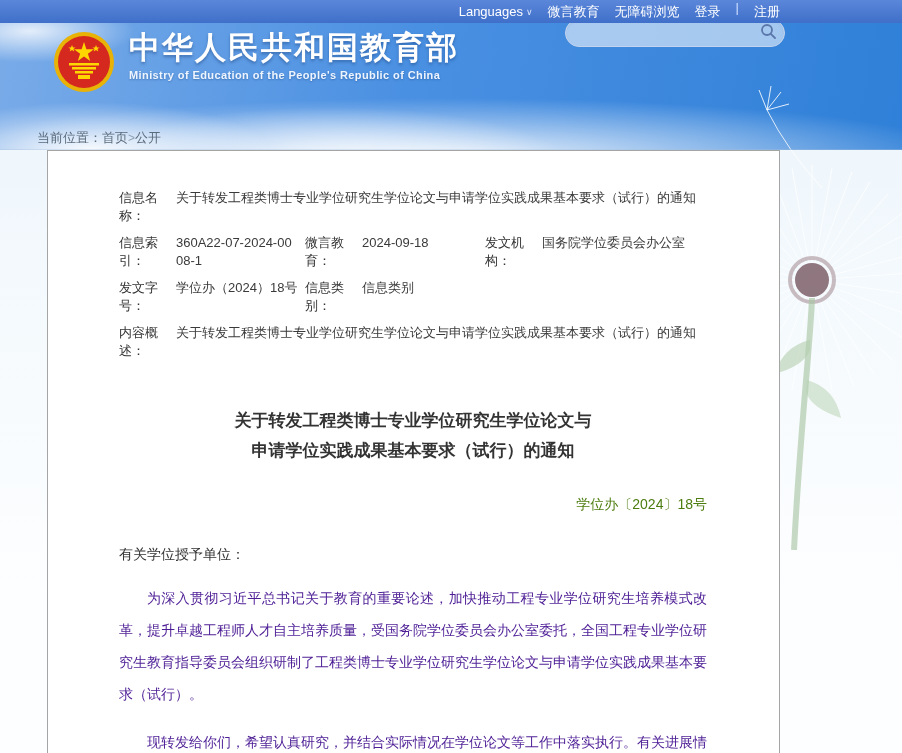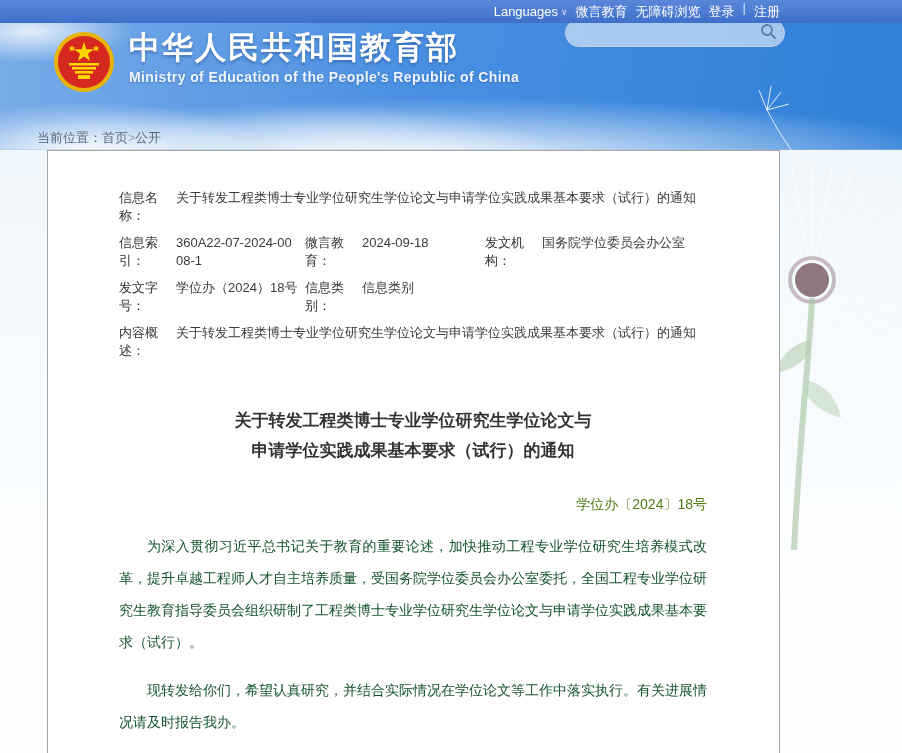--- a/index.html
+++ b/index.html
@@ -6,21 +6,21 @@
   body{
     width:902px;height:753px;overflow:hidden;position:relative;
     font-family:"Liberation Sans",sans-serif;
     background:linear-gradient(to bottom,#eaf3fa 0px,#f3f9fd 260px,#fdfeff 600px);
   }
   
   .topbar{
     position:absolute;top:0;left:0;right:0;height:23px;z-index:6;
     background:linear-gradient(to bottom,#5b87da,#3f6fc9);
     display:flex;justify-content:flex-end;
-    padding-right:122px;gap:8px;color:#fff;font-size:13px;
+    padding-right:122px;gap:15px;color:#fff;font-size:13px;
   }
   .topbar a{color:#fff;text-decoration:none;display:flex;align-items:center;gap:3px;}
   .topbar .chev{font-size:9px;color:#d7e4ff;}
   .topbar .divider{color:#cfe0ff;}
   
   .hero{
     position:absolute;top:23px;left:0;right:0;height:127px;z-index:1;
     background:
       radial-gradient(ellipse 260px 70px at 90px 128px, rgba(255,255,255,.95), rgba(255,255,255,0) 70%),
       radial-gradient(ellipse 340px 80px at 330px 140px, rgba(255,255,255,.85), rgba(255,255,255,0) 70%),
@@ -28,21 +28,21 @@
       radial-gradient(ellipse 700px 80px at 451px 135px, rgba(255,255,255,.9), rgba(255,255,255,0) 75%),
       linear-gradient(100deg,#79abe8 0%,#4a90e2 45%,#2f80d8 100%);
   }
   .brand{position:absolute;left:52px;top:7px;display:flex;align-items:flex-start;}
   .brand-text{margin-left:13px;}
   .site-title{
     font-size:31px;font-weight:bold;color:#ffffff;letter-spacing:2px;
     text-shadow:0 2px 3px rgba(30,70,130,.5);line-height:36px;
   }
   .site-subtitle{
-    font-size:14px;color:#eef5ff;margin-top:3px;letter-spacing:.4px;
+    font-size:11px;color:#eef5ff;margin-top:3px;letter-spacing:.4px;
     text-shadow:0 1px 2px rgba(30,70,130,.45);font-weight:bold;
   }
   .searchbox{
     position:absolute;left:565px;top:19px;width:218px;height:26px;z-index:4;
     border-radius:14px;background:rgba(255,255,255,.55);
     border:1px solid #c4d3ee;display:flex;align-items:center;
     box-shadow:inset 0 1px 2px rgba(120,150,200,.25);
   }
   .searchbox input{
     flex:1;border:none;outline:none;background:transparent;
@@ -76,21 +76,21 @@
   .col1{grid-column:1;}
   .span-rest{grid-column:2 / -1;word-break:normal;}
   
   .doc-title{
     text-align:center;font-size:17px;font-weight:bold;color:#333;
     line-height:30px;margin-top:46px;
   }
   .doc-number{text-align:right;font-size:14px;color:#4d7c0f;margin-top:30px;}
   .salutation{font-size:14px;color:#333;margin-top:28px;line-height:24px;}
   .para{
-    font-size:14px;color:#14532d;line-height:32px;text-indent:2em;
+    font-size:14px;color:#4c1d95;line-height:32px;text-indent:2em;
     margin-top:16px;text-align:justify;
   }
 </style>
 </head>
 <body>
 
 <div class="topbar">
   <a href="#">
       <span>Languages</span>
       <span class="chev">∨</span>
@@ -220,17 +220,18 @@
     <div class="val span-rest">关于转发工程类博士专业学位研究生学位论文与申请学位实践成果基本要求（试行）的通知</div>
   </div>
 
   <div class="doc-title">
     <div>关于转发工程类博士专业学位研究生学位论文与</div>
     <div>申请学位实践成果基本要求（试行）的通知</div>
   </div>
 
   <div class="doc-number">学位办〔2024〕18号</div>
 
+  <div class="salutation">有关学位授予单位：</div>
 
   <div class="para">为深入贯彻习近平总书记关于教育的重要论述，加快推动工程专业学位研究生培养模式改革，提升卓越工程师人才自主培养质量，受国务院学位委员会办公室委托，全国工程专业学位研究生教育指导委员会组织研制了工程类博士专业学位研究生学位论文与申请学位实践成果基本要求（试行）。</div>
   <div class="para">现转发给你们，希望认真研究，并结合实际情况在学位论文等工作中落实执行。有关进展情况请及时报告我办。</div>
 
 </div>
 
 </body></html>

